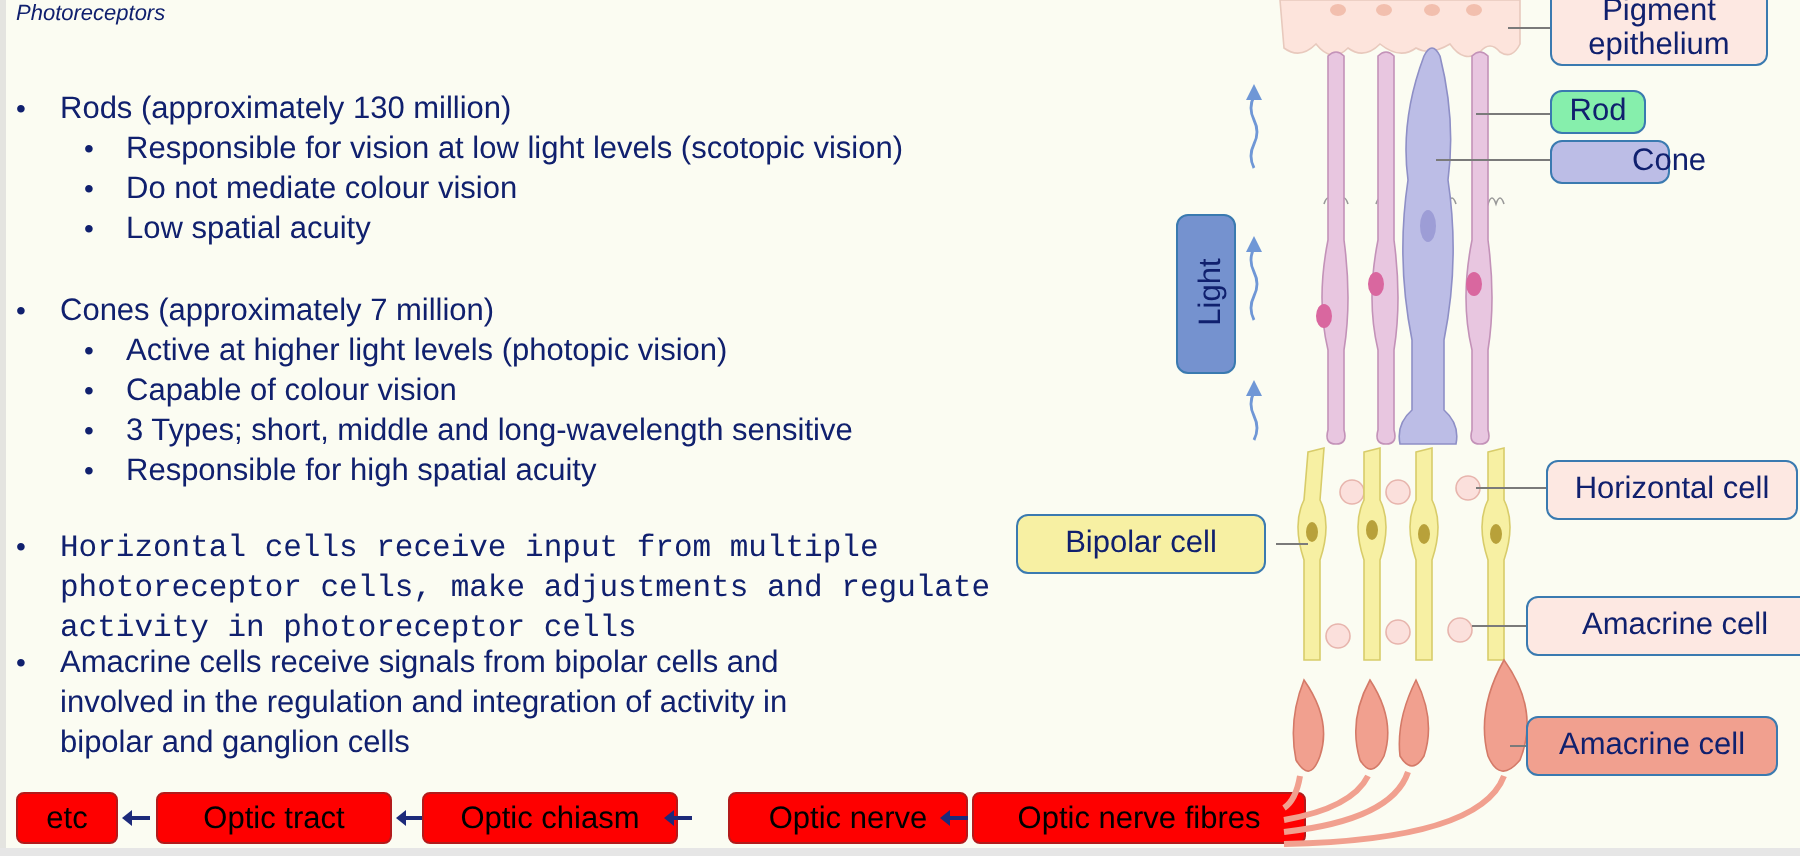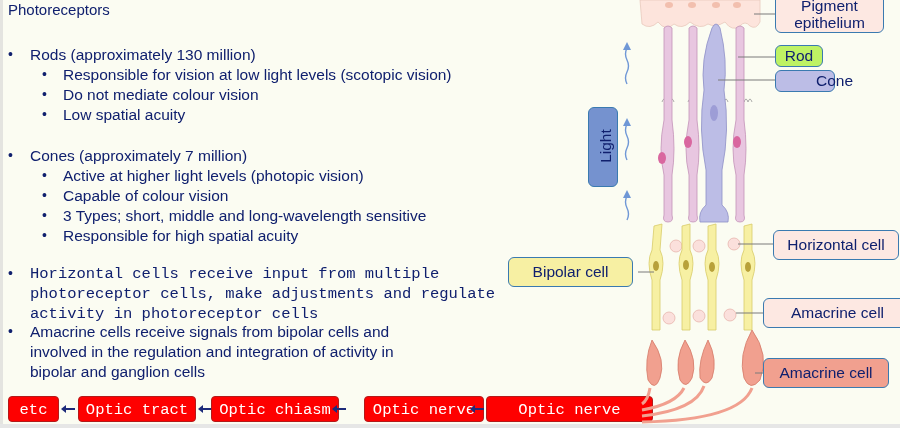--- a/index.html
+++ b/index.html
@@ -1,29 +1,29 @@
 <!DOCTYPE html>
 <html><head>
 <meta charset="utf-8">
 <style>
   html, body { margin:0; padding:0; }
   body { width:900px; height:428px; overflow:hidden; background:#fbfcf2; position:relative;
          font-family:"Liberation Sans", sans-serif; color:#10206e; }
   .left-edge { position:absolute; left:0; top:0; width:3px; height:428px; background:#e4e4e0; }
   .bottom-edge { position:absolute; left:0; top:424px; width:900px; height:4px; background:#e6e6e6; }
-  .title { position:absolute; left:8px; top:1px; font-size:15px; }
+  .title { position:absolute; left:8px; top:1px; font-size:11px;font-style:italic; }
   .b1 { position:absolute; left:8px; font-size:15.5px; }
   .b1 .dot { position:absolute; left:0; top:0; font-size:14px; }
   .b1 .txt { position:absolute; left:22px; white-space:nowrap;text-align:right; }
   .b2 { position:absolute; left:42px; font-size:15.5px; }
   .b2 .dot { position:absolute; left:0; top:0; font-size:14px; }
   .b2 .txt { position:absolute; left:21px; white-space:nowrap; }
   .para { position:absolute; left:30px; font-size:15.5px; line-height:20px; width:400px; }
   .flow-box { position:absolute; top:396px; height:26px; background:#fe0000; border:1px solid #b31a1a;
-              border-radius:4px; color:#ffffff; font-size:15.5px; text-align:center; line-height:26px; box-sizing:border-box;font-family:Liberation Mono, monospace; }
+              border-radius:4px; color:#000000; font-size:15.5px; text-align:center; line-height:26px; box-sizing:border-box; }
   .flow-arrow { position:absolute; top:403px; width:16px; height:12px; }
   .label { position:absolute; border:1.3px solid #3a7ab0; border-radius:6px; font-size:15.5px; color:#10206e;
            text-align:center; box-sizing:border-box; }
   svg { position:absolute; }
 </style>
 </head>
 <body>
 
 <div class="left-edge"></div>
 <div class="bottom-edge"></div>
@@ -176,21 +176,21 @@
     <line x1="738" y1="57" x2="775" y2="57"></line>
     <line x1="718" y1="80" x2="775" y2="80"></line>
     <line x1="638" y1="272" x2="654" y2="272"></line>
     <line x1="738" y1="244" x2="775" y2="244"></line>
     <line x1="736" y1="313" x2="763" y2="313"></line>
     <line x1="755" y1="373" x2="768" y2="373"></line>
   </g>
 </svg>
 
 <div class="label" style="left:775px; top:-6px; width:109px; height:39px; background:#fde8e2; line-height:17px; padding-top:2px;">Pigment epithelium</div>
-<div class="label" style="left:775px; top:45px; width:48px; height:22px; background:#bef264; line-height:20px;">Rod</div>
+<div class="label" style="left:775px; top:45px; width:48px; height:22px; background:#86efac; line-height:20px;">Rod</div>
 <div class="label" style="left:775px; top:70px; width:60px; height:22px; background:#bcbde6; line-height:20px;padding-left:40px;">Cone</div>
 <div class="label" style="left:588px; top:107px; width:30px; height:80px; background:#7592cf; line-height:28px;">
   <span style="display:inline-block; transform:rotate(-90deg); transform-origin:center; margin-top:24px;">Light</span>
 </div>
 <div class="label" style="left:508px; top:257px; width:125px; height:30px; background:#f7f0a3; line-height:28px;">Bipolar cell</div>
 <div class="label" style="left:773px; top:230px; width:126px; height:30px; background:#fde8e2; line-height:28px;">Horizontal cell</div>
 <div class="label" style="left:763px; top:298px; width:149px; height:30px; background:#fde8e2; line-height:28px;">Amacrine cell</div>
 <div class="label" style="left:763px; top:358px; width:126px; height:30px; background:#f1a08f; line-height:28px;">Amacrine cell</div>
 
 </body></html>

